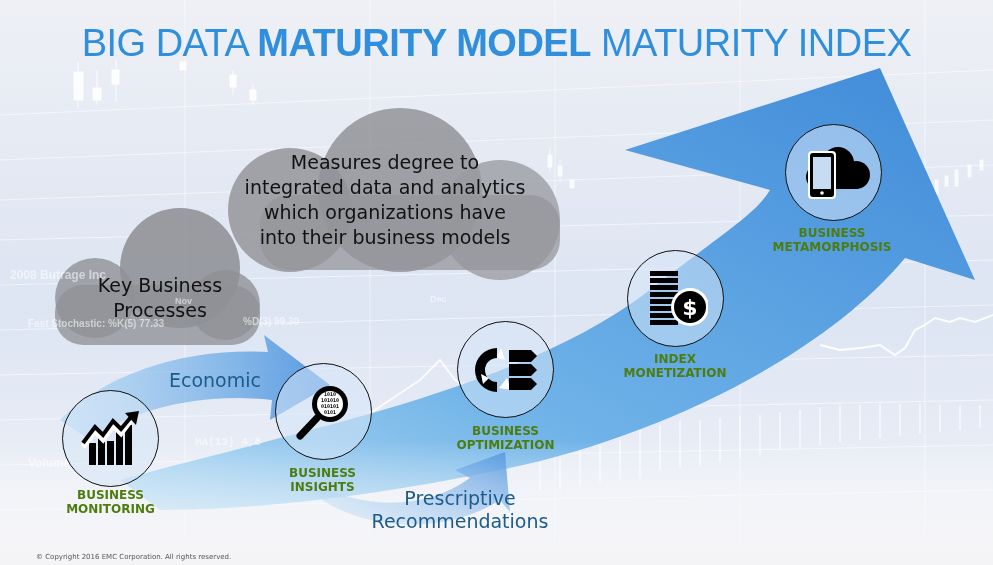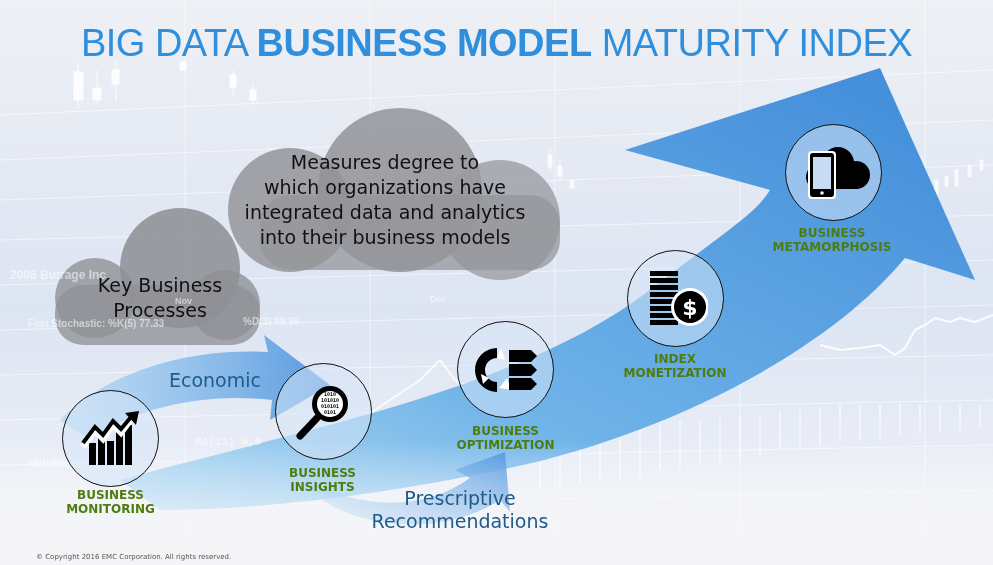--- a/index.html
+++ b/index.html
@@ -169,27 +169,27 @@
 
 <div class="bgtxt" style="left:10px;top:268px;font-size:12px;">2008 Butrage Inc</div>
 <div class="bgtxt" style="left:175px;top:296px;font-size:9px;">Nov</div>
 <div class="bgtxt" style="left:430px;top:294px;font-size:9px;">Dec</div>
 <div class="bgtxt" style="left:28px;top:318px;font-size:10px;">Fast Stochastic: %K(5) 77.33</div>
 <div class="bgtxt" style="left:243px;top:316px;font-size:10px;">%D(3) 99.30</div>
 <div class="bgtxt" style="left:195px;top:436px;font-size:11px;font-family:Liberation Mono, monospace;">MA(13) 4,8</div>
 <div class="bgtxt" style="left:28px;top:456px;font-size:12px;">Volume</div>
 
 <div class="title">
-  <span>BIG DATA </span><b>BUSINESS MODEL</b><span> MATURITY INDEX</span>
+  <span>BIG DATA </span><b>MATURITY MODEL</b><span> MATURITY INDEX</span>
 </div>
 
 <div class="cloud-text" style="left:200px;top:150px;width:370px;font-size:19px;line-height:25px;">
   <div>Measures degree to</div>
+  <div>integrated data and analytics</div>
   <div>which organizations have</div>
-  <div>integrated data and analytics</div>
   <div>into their business models</div>
 </div>
 
 <div class="cloud-text" style="left:55px;top:273px;width:210px;font-size:19px;line-height:25px;">
   <div>Key Business</div>
   <div>Processes</div>
 </div>
 
 <div class="flow-text" style="left:155px;top:369px;width:120px;">
   <div>Economic</div>

